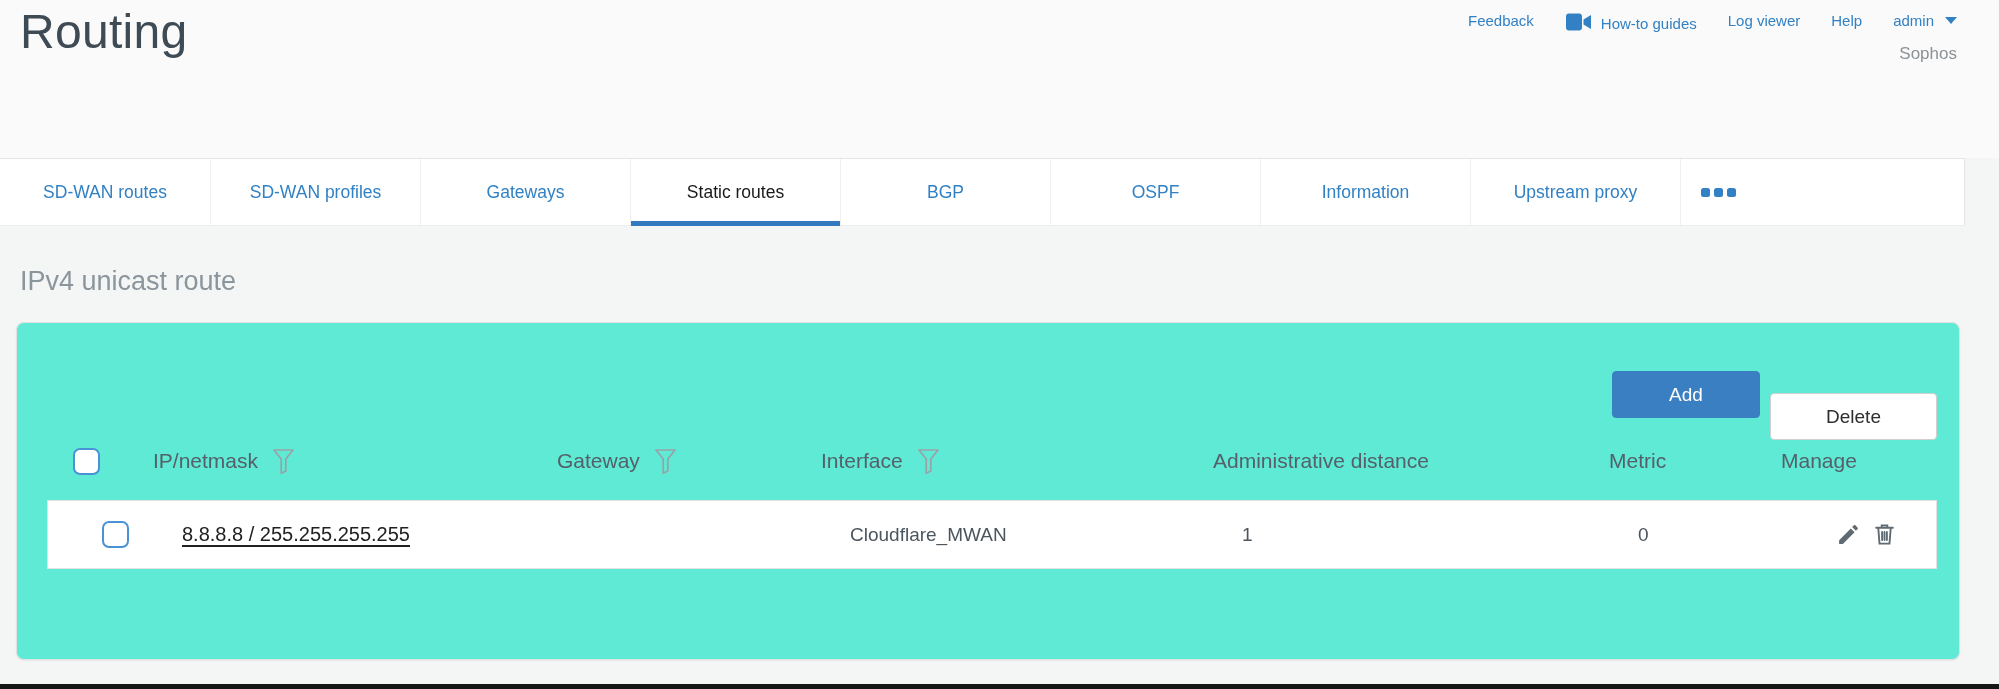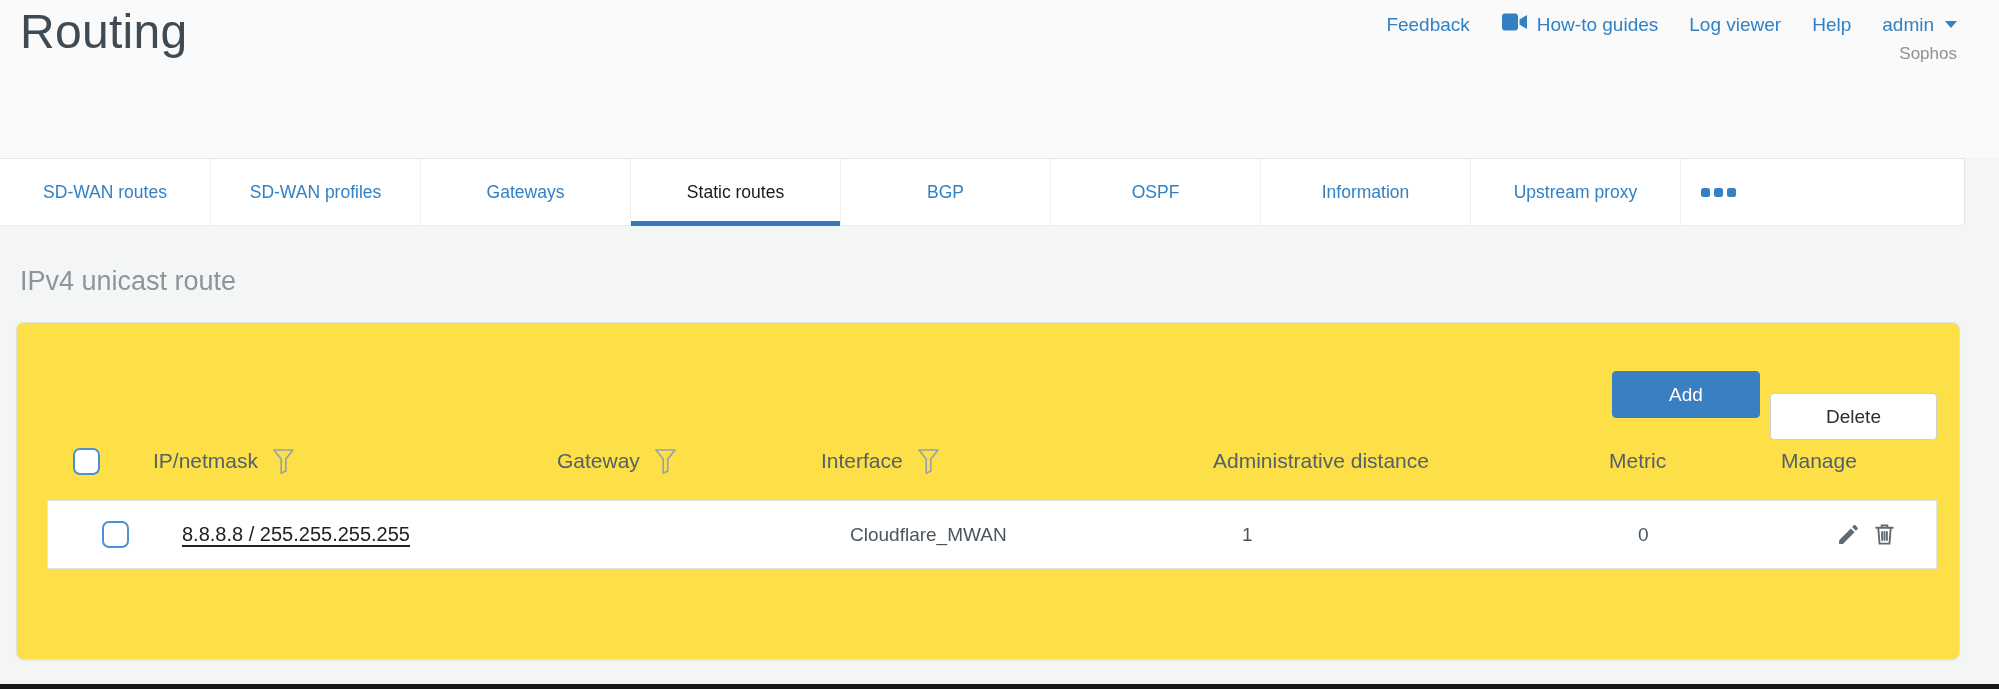--- a/index.html
+++ b/index.html
@@ -15,22 +15,22 @@
   .header-band {
     position: absolute; left: 0; top: 0; width: 1999px; height: 158px;
     background: #fafafa;
   }
   .page-title {
     position: absolute; left: 20px; top: 4px;
     font-size: 48px; font-weight: 400; color: #3e4a54; letter-spacing: 0.3px;
   }
   .top-nav {
     position: absolute; top: 12px; right: 42px;
-    display: flex; align-items: center; gap: 31px;
-    font-size: 19px; font-weight: 500; color: #3181c4;
+    display: flex; align-items: flex-start; gap: 31px;
+    font-size: 15px; font-weight: 500; color: #3181c4;
   }
   .top-link { display: flex; align-items: center; gap: 9px; cursor: pointer; white-space: nowrap; }
   .caret-down {
     width: 0; height: 0; display: inline-block; margin-left: 2px;
     border-left: 6px solid transparent; border-right: 6px solid transparent;
     border-top: 7px solid #3181c4;
   }
   .brand-label {
     position: absolute; top: 44px; right: 42px;
     font-size: 17px; color: #8c9196;
@@ -65,21 +65,21 @@
   }
   .dot { width: 9px; height: 9px; border-radius: 2.5px; background: #3181c4; }
 
   
   .section-heading {
     position: absolute; left: 20px; top: 266px;
     font-size: 27px; font-weight: 400; color: #8b959c;
   }
   .card {
     position: absolute; left: 16px; top: 322px; width: 1944px; height: 338px;
-    background: #fde047; border: 1px solid #e0e1e1; border-radius: 8px;
+    background: #5eead4; border: 1px solid #e0e1e1; border-radius: 8px;
     box-shadow: 0 1px 2px rgba(0,0,0,0.05);
   }
   .toolbar {
     position: absolute; top: 48px; right: 22px;
     display: flex; gap: 10px;
   }
   .btn {
     height: 47px; border-radius: 4px; font-size: 19px;
     font-family: "Liberation Sans", sans-serif;
     display: flex; align-items: center; justify-content: center; cursor: pointer;

